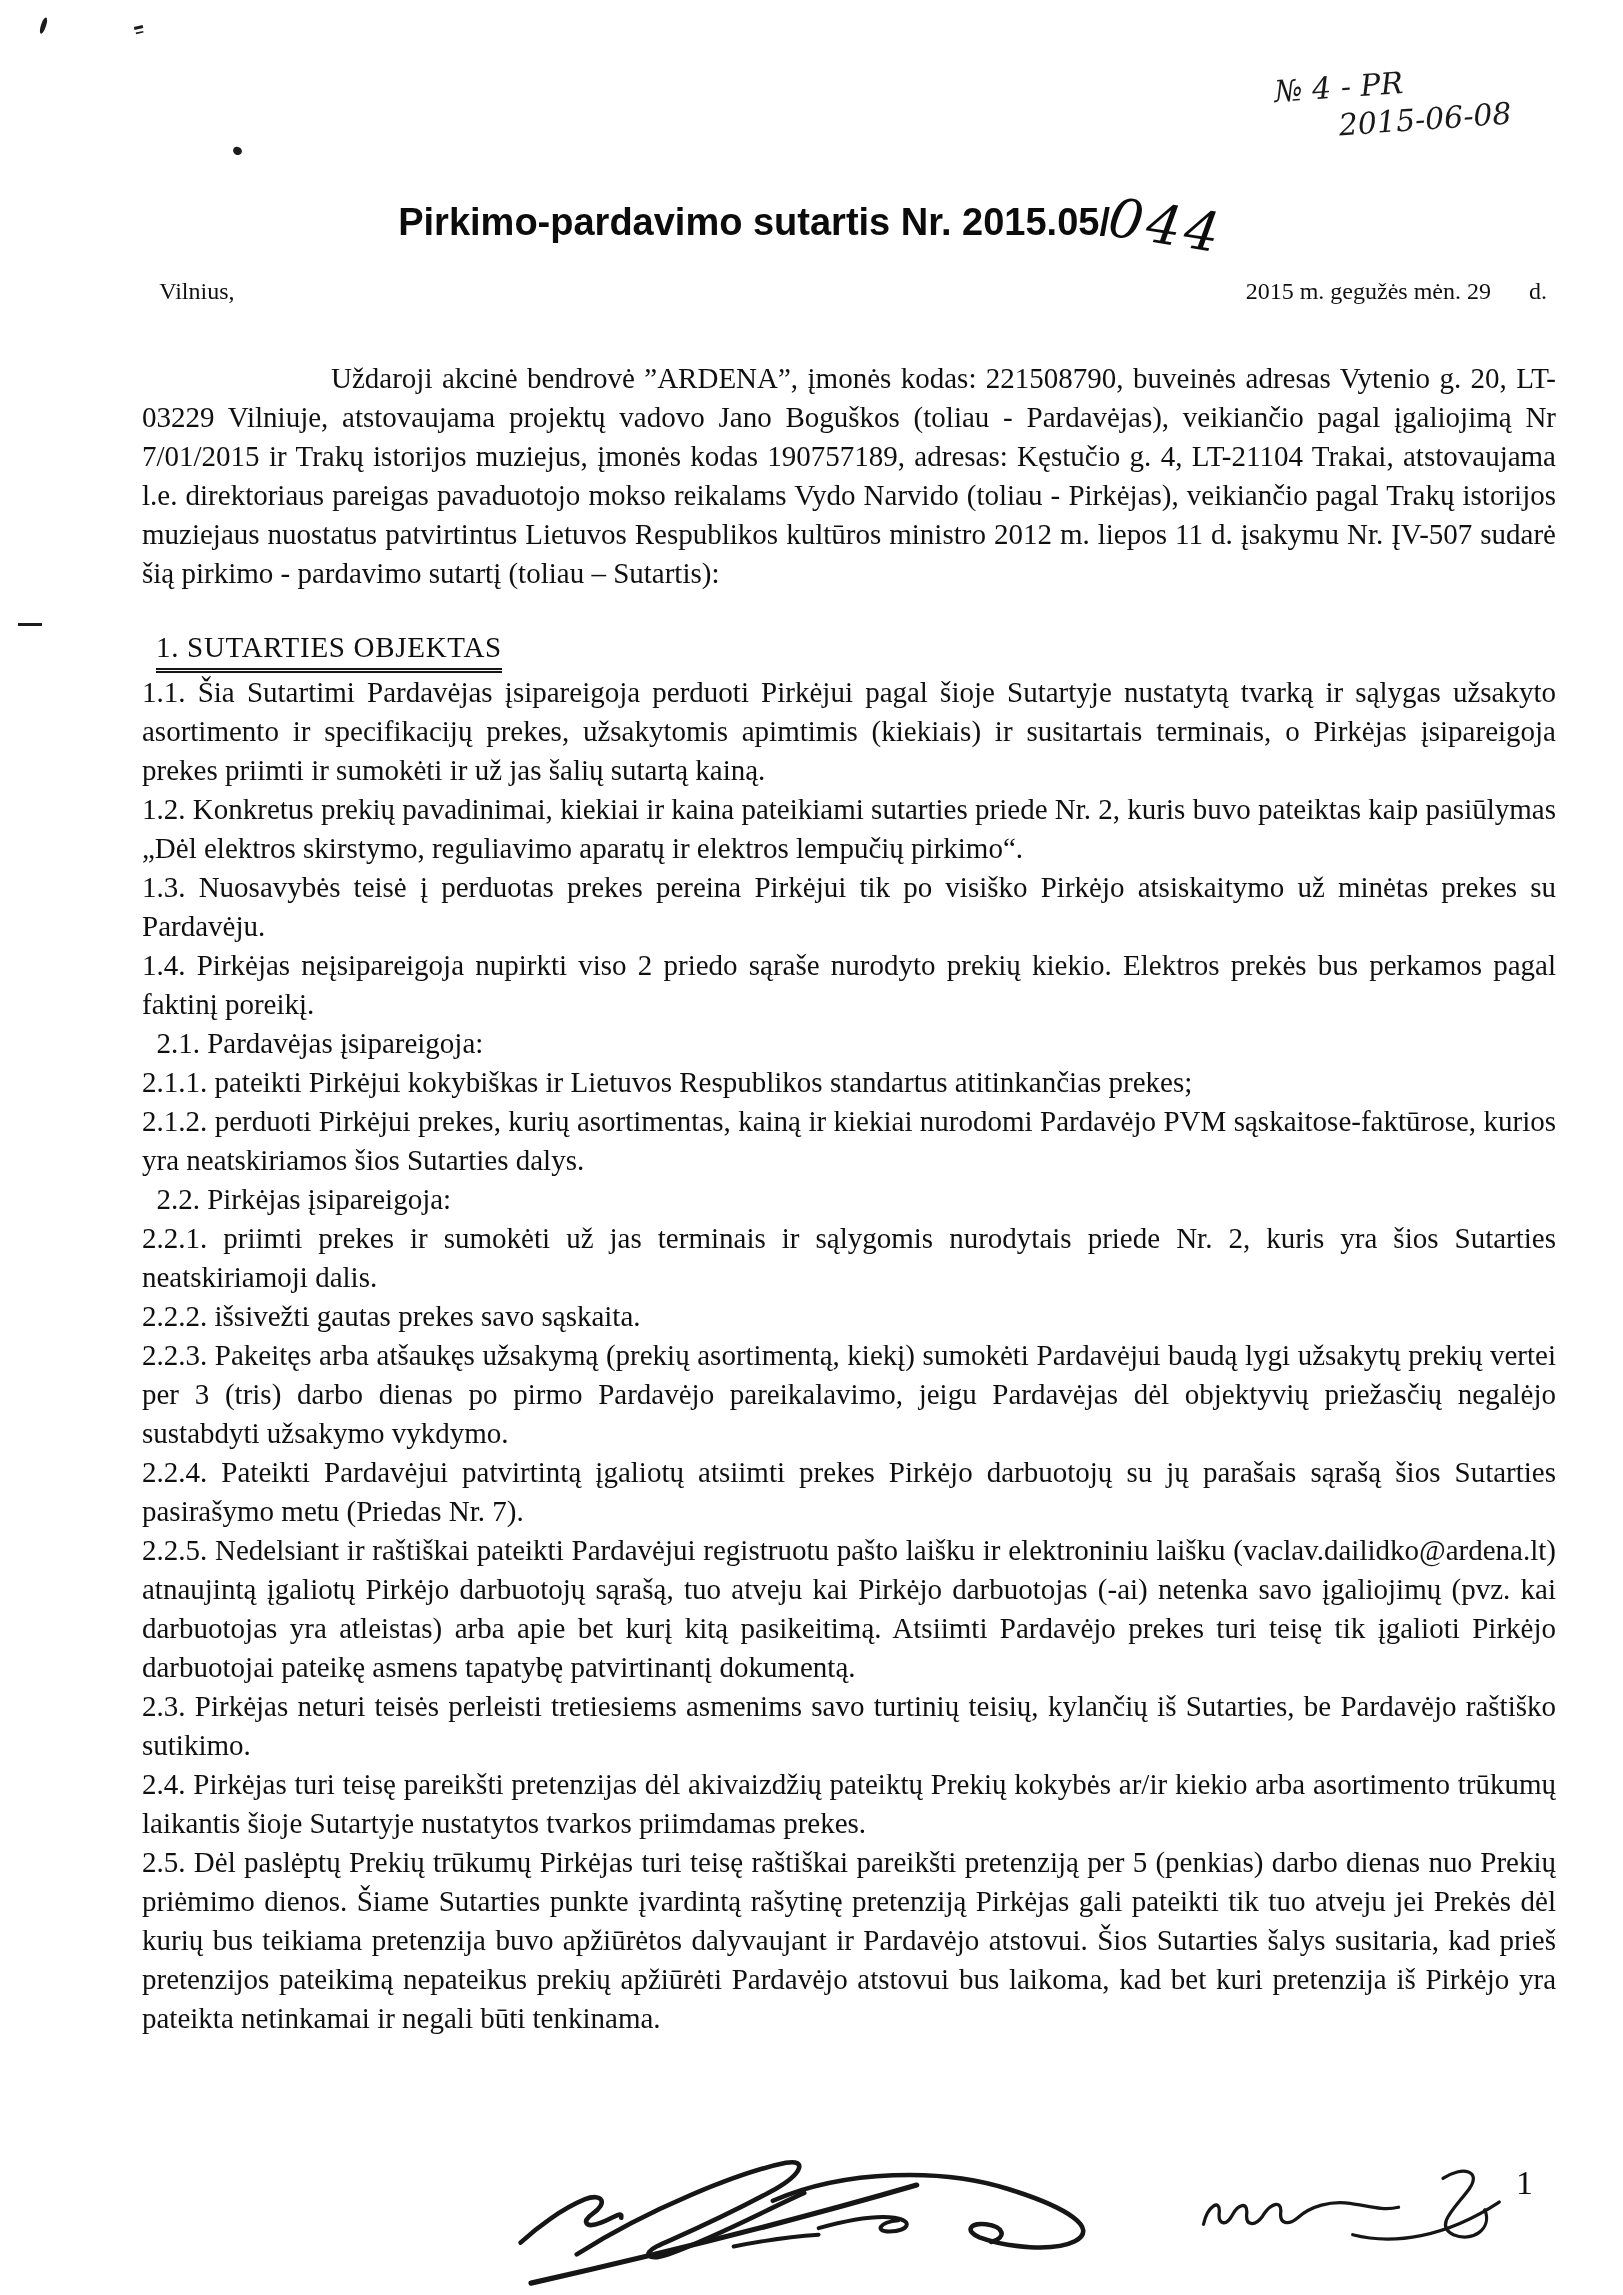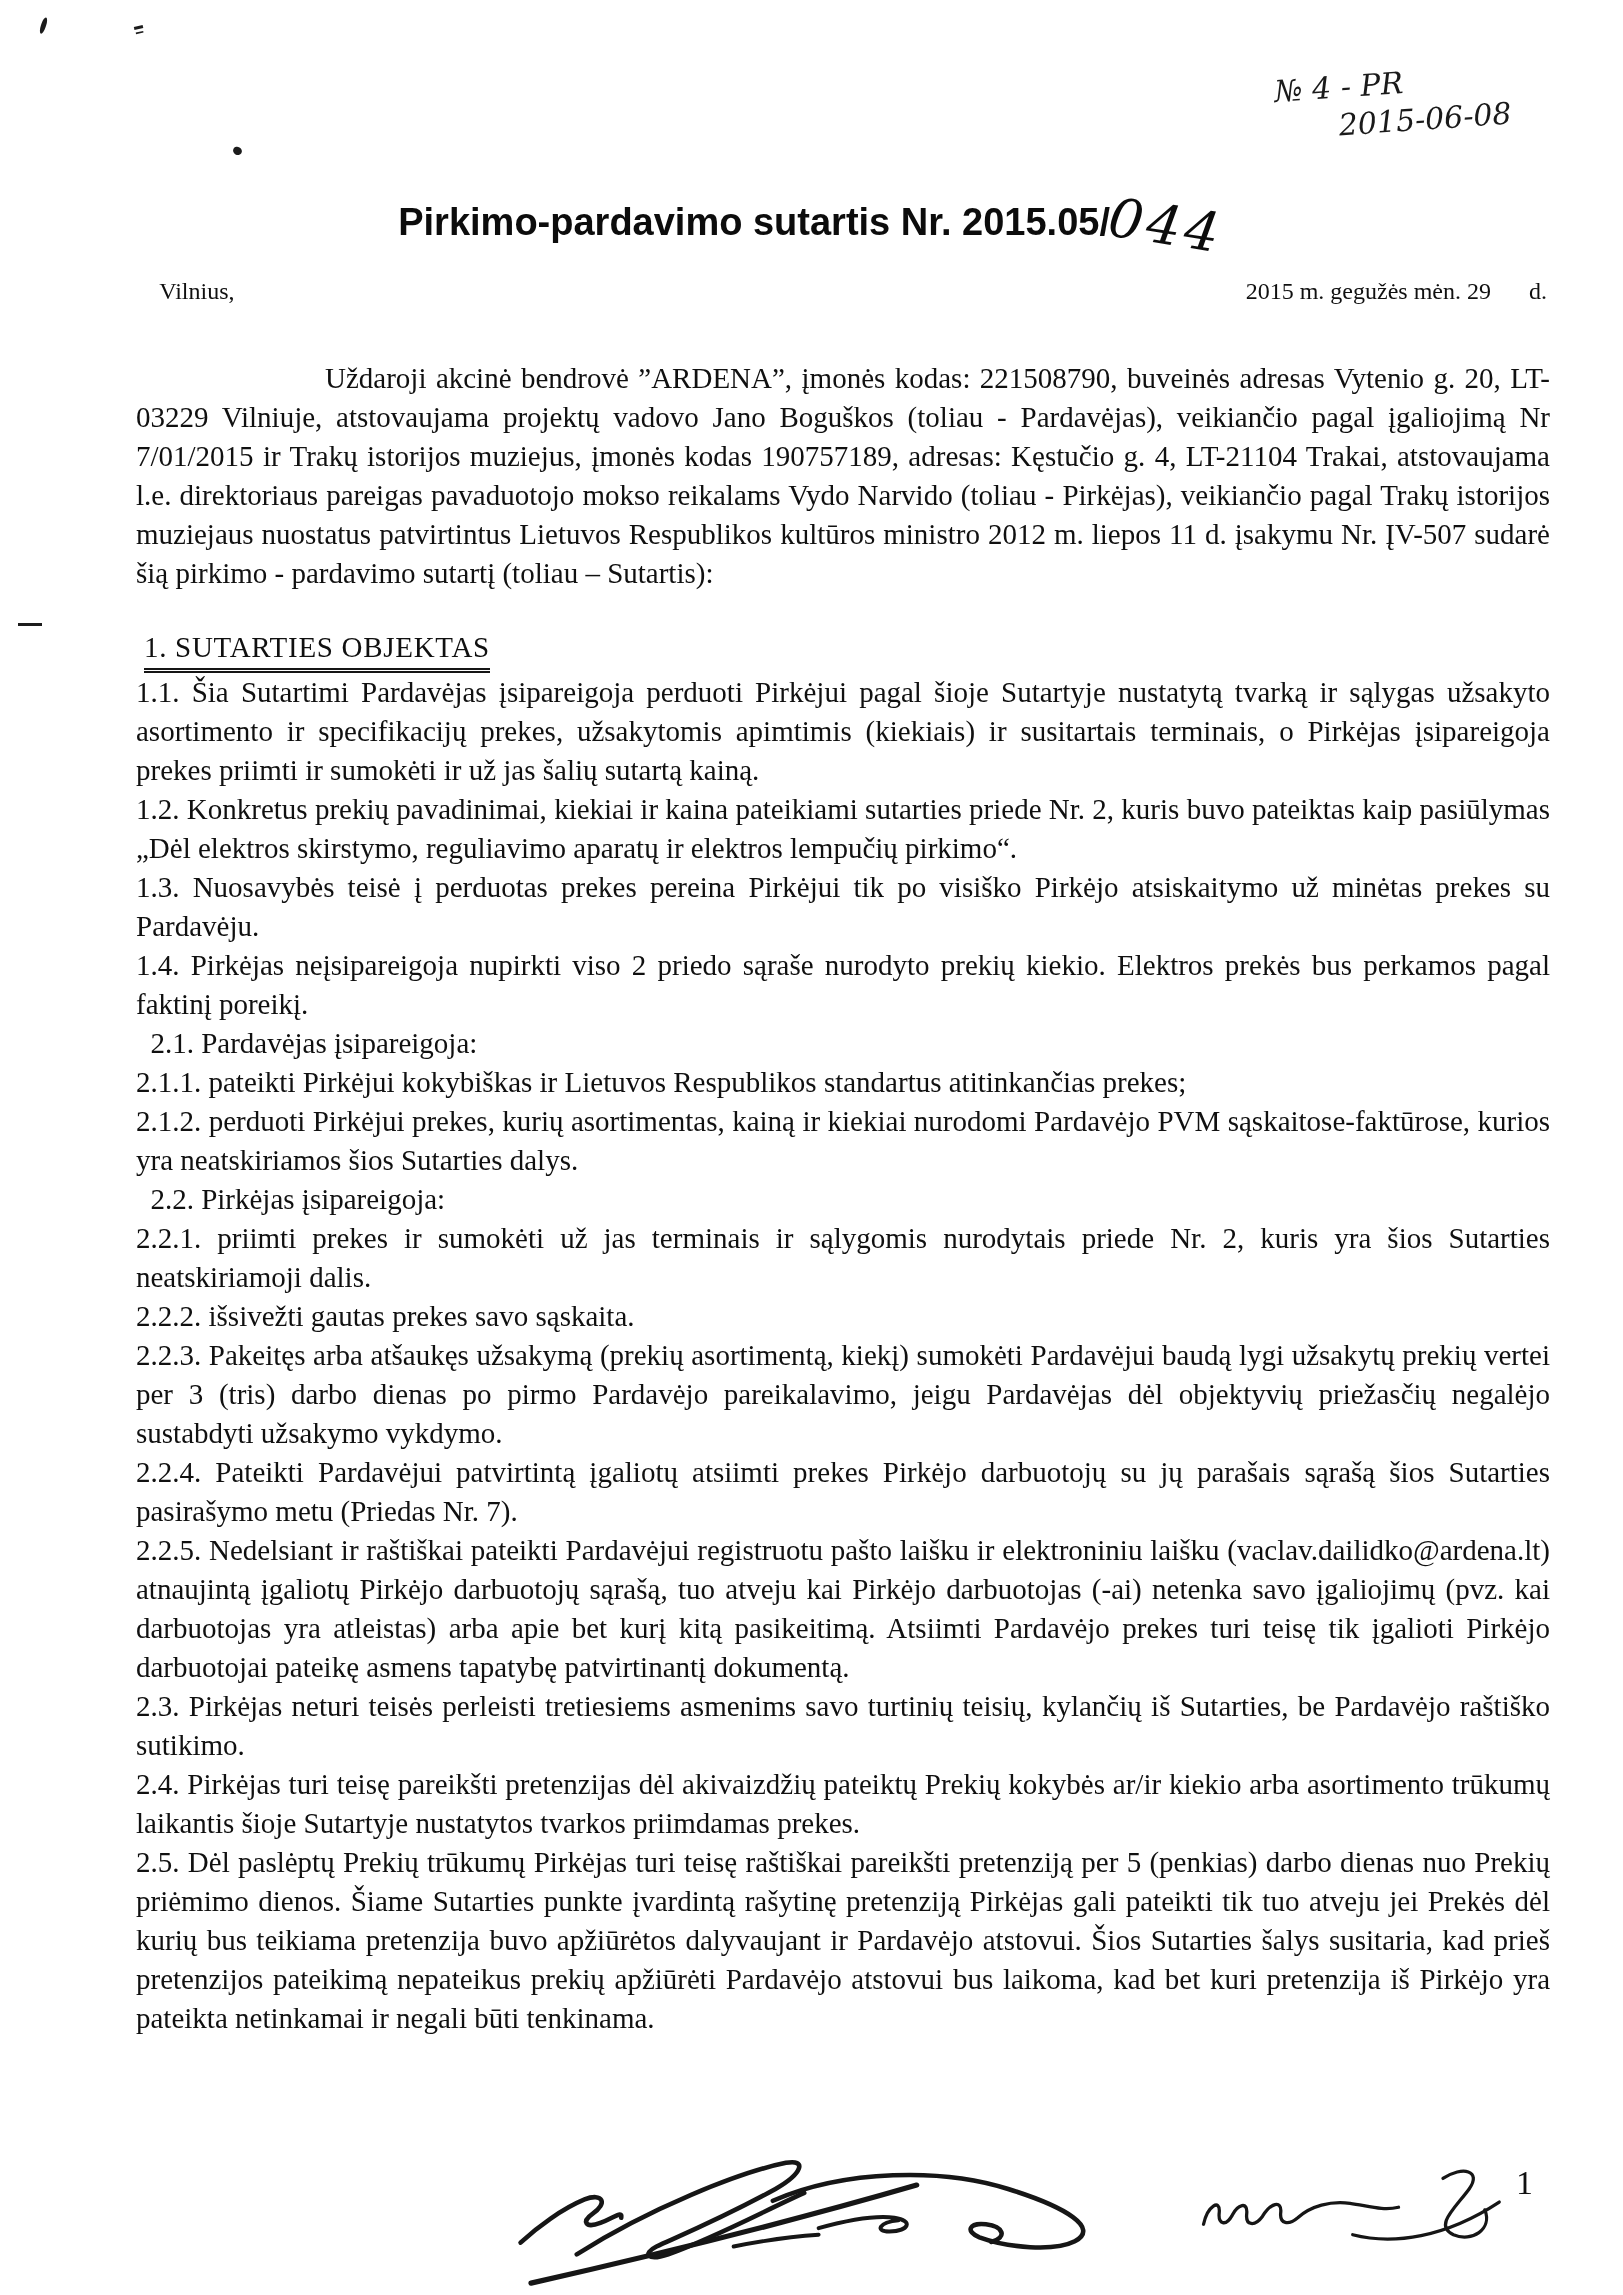--- a/index.html
+++ b/index.html
@@ -44,25 +44,25 @@
   .dateline {
     position:absolute; left:141px; top:278px; width:1406px;
     display:flex; justify-content:space-between; align-items:baseline;
     font-size:24px;
   }
   .dateline .city { padding-left:18.3px; }
   .dateline .right { display:flex; align-items:flex-end; }
   .dateline .suffix { margin-left:38px; }
 
   .body-flow {
-    position:absolute; left:136px; top:359px; width:1414px;
+    position:absolute; left:142px; top:359px; width:1414px;
     font-size:29px; line-height:39px; text-align:justify;
   }
   .preamble { margin:0; text-indent:189px; }
-  .heading  { margin:35px 0 0 8px; text-align:left; }
+  .heading  { margin:35px 0 0 14px; text-align:left; }
   .heading.second { margin-top:68px; }
   .heading span {
     display:inline-block;
     border-bottom:5.9px double #151515;
     padding-bottom:0.7px;
     letter-spacing:0.7px;
   }
   .clause { margin:0; }
   .clause.small-indent { text-indent:14.4px; }
 

